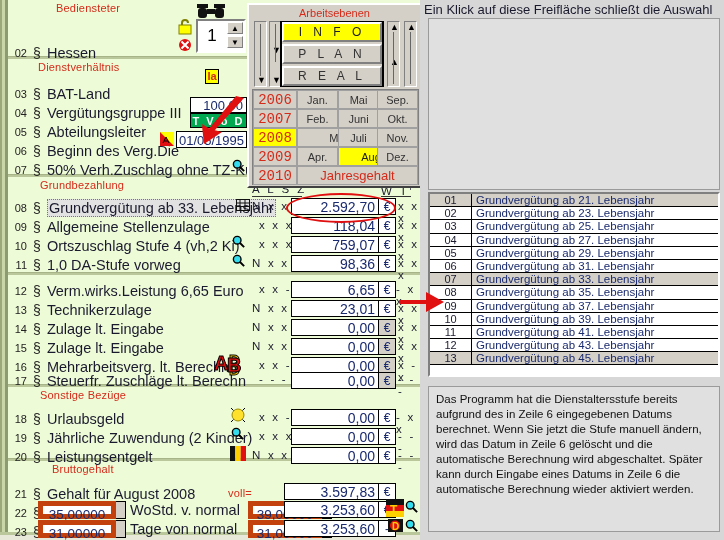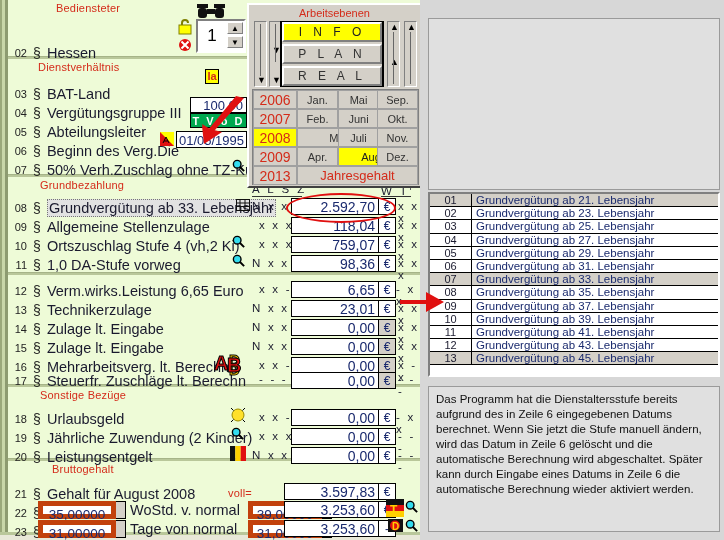--- a/index.html
+++ b/index.html
@@ -71,21 +71,21 @@
             border:2px solid #000;box-sizing:border-box;}
   .trk{position:absolute;width:13px;background:#d4d0c8;
        border:1px solid;border-color:#808080 #fff #fff #808080;box-sizing:border-box;}
   .arw{position:absolute;font-size:9px;line-height:1;color:#000;}
 
   
   .ygrid{position:absolute;left:3px;top:84px;width:167px;height:96px;
          border:1px solid #808080;box-sizing:border-box;background:#d4d0c8;}
   .ycell{position:absolute;width:44px;height:19px;border:1px solid #a0a0a0;
          box-sizing:border-box;background:#d4d0c8;color:#d42b1a;font-size:14px;
-         display:flex;align-items:center;justify-content:center;}
+         display:flex;align-items:center;justify-content:center;font-family:Liberation Mono, monospace;}
   .ycell.on{background:#ffff00;}
   .mcell{position:absolute;width:41px;height:19px;border:1px solid #a0a0a0;
          box-sizing:border-box;background:#d4d0c8;color:#333;font-size:11px;
          display:flex;align-items:center;justify-content:center;}
   .mcell.on{background:#ffff00;color:#222;padding-left:28px;}
   .jahr{position:absolute;left:44px;top:76px;width:121px;height:19px;
         border:1px solid #a0a0a0;box-sizing:border-box;background:#d4d0c8;
         color:#d42b1a;font-size:13px;display:flex;align-items:center;justify-content:center;}
 
   
@@ -473,40 +473,41 @@
     <div class="trk" style="left:155px;top:16px;height:66px;">
       <div class="arw" style="left:2px;top:1px;">▲</div>
       <div style="position:absolute;left:5px;top:10px;bottom:2px;width:1px;background:#666;"></div>
     </div>
 
     <div class="ygrid">
       <div class="ycell" style="left:0;top:0;">2006</div>
       <div class="ycell" style="left:0;top:19px;">2007</div>
       <div class="ycell on" style="left:0;top:38px;">2008</div>
       <div class="ycell" style="left:0;top:57px;">2009</div>
-      <div class="ycell" style="left:0;top:76px;">2013</div>
+      <div class="ycell" style="left:0;top:76px;">2010</div>
 
       <div class="mcell" style="left:44px;top:0;">Jan.</div>
       <div class="mcell" style="left:85px;top:0;">Mai</div>
       <div class="mcell" style="left:124px;top:0;">Sep.</div>
       <div class="mcell" style="left:44px;top:19px;">Feb.</div>
       <div class="mcell" style="left:85px;top:19px;">Juni</div>
       <div class="mcell" style="left:124px;top:19px;">Okt.</div>
       <div class="mcell" style="left:44px;top:38px;padding-left:42px;">Mrz.</div>
       <div class="mcell" style="left:85px;top:38px;">Juli</div>
       <div class="mcell" style="left:124px;top:38px;">Nov.</div>
       <div class="mcell" style="left:44px;top:57px;">Apr.</div>
       <div class="mcell on" style="left:85px;top:57px;">Aug.</div>
       <div class="mcell" style="left:124px;top:57px;">Dez.</div>
 
       <div class="jahr">Jahresgehalt</div>
     </div>
   </div>
 
   <div id="right"></div>
+  <div id="rhint" style="left:424px;">Ein Klick auf diese Freifläche schließt die Auswahl</div>
   <div id="rfree"></div>
 
   <div id="listbox">
     <div class="lrow alt">
         <div class="idx">01</div>
         <div class="txt">Grundvergütung ab 21. Lebensjahr</div>
       </div>
     <div class="lrow">
         <div class="idx">02</div>
         <div class="txt">Grundvergütung ab 23. Lebensjahr</div>

